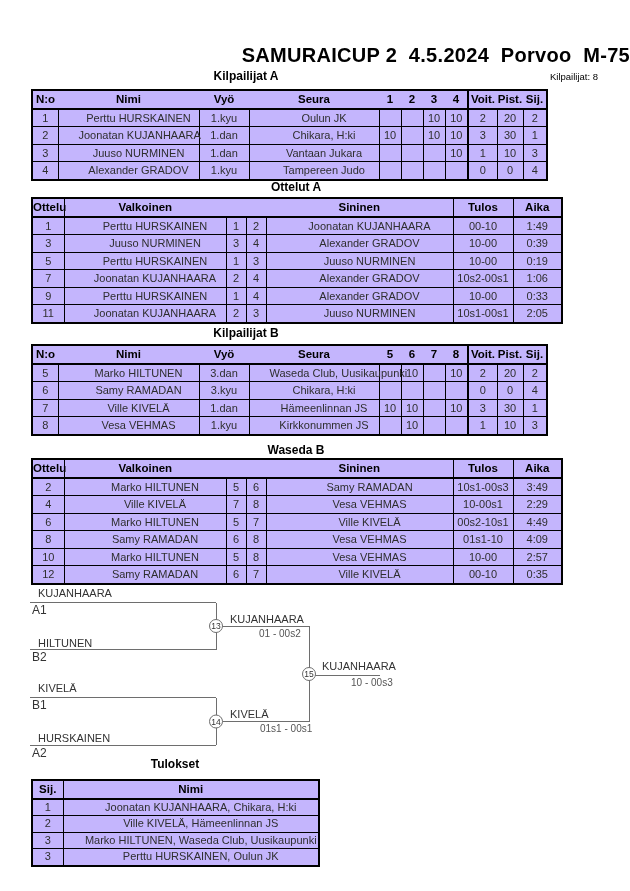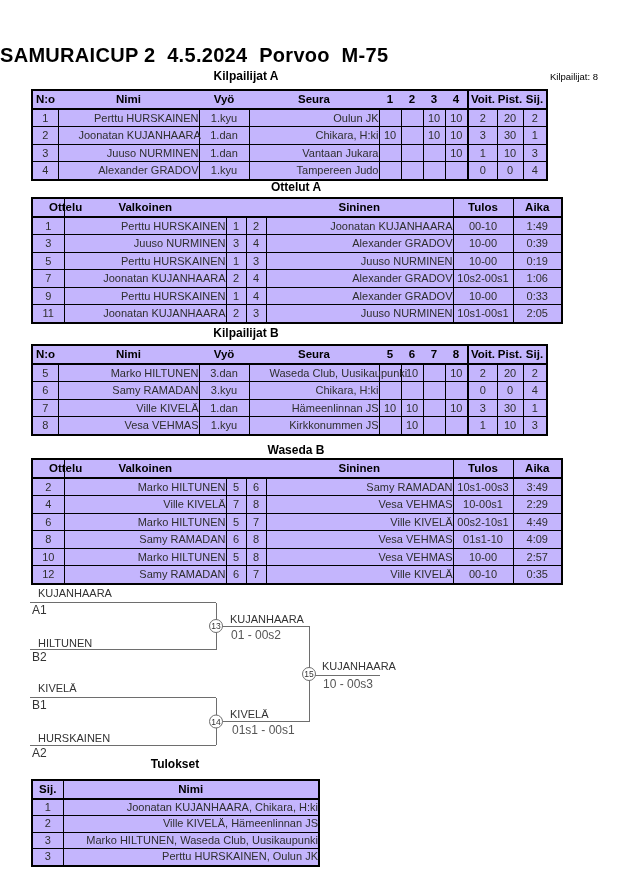--- a/index.html
+++ b/index.html
@@ -3,48 +3,48 @@
 <meta charset="utf-8">
 <style>
   html,body{margin:0;padding:0;}
   body{
     width:630px;height:891px;background:#ffffff;position:relative;
     font-family:"Liberation Sans","DejaVu Sans",sans-serif;color:#000;
     overflow:hidden;
   }
   .abs{position:absolute;}
   #main-title{
-    top:44px;left:0;width:630px;text-align:left;
+    top:44px;left:0;width:630px;text-align:right;
     font-size:20px;font-weight:bold;white-space:pre;letter-spacing:.3px;
   }
   .section-title{font-size:12px;font-weight:bold;text-align:center;width:300px;}
   #competitors-count{top:71px;right:32px;font-size:9.5px;padding-left:6px;}
   table{
     position:absolute;border-collapse:collapse;table-layout:fixed;
     border:2px solid #000;background:#c4b5fd;
   }
   th,td{
     border:1px solid #000;padding:0 0;height:16.5px;line-height:16.5px;
     font-size:11px;white-space:nowrap;overflow:visible;
   }
   th{font-size:11.5px;font-weight:bold;border-bottom:2px solid #000;
      border-left:none;border-right:none;text-align:center;color:#000;}
   td{color:#2e2e2e;text-align:center;}
-  td.lft{text-align:right;padding-left:20px;}
+  td.lft{text-align:center;padding-left:20px;}
   .sep{border-left:2px solid #000 !important;}
   th.hr{border-right:1px solid #000;}
   th.hl{border-left:1px solid #000;}
-  th.lft{text-align:right;padding-left:16px;}
+  th.lft{text-align:right;padding-left:0;}
   .tul td{height:15.5px;line-height:15.5px;}
   
   #bracket{top:580px;left:0;width:630px;height:185px;}
   #bracket svg{position:absolute;top:0;left:0;}
   .bk-name{position:absolute;font-size:11px;color:#333;white-space:nowrap;}
   .bk-seed{position:absolute;font-size:12px;color:#333;}
-  .bk-score{position:absolute;font-size:12px;color:#555;white-space:nowrap;}
+  .bk-score{position:absolute;font-size:10px;color:#555;white-space:nowrap;margin-left:28px;}
 </style>
 </head>
 <body>
 
 <div id="main-title" class="abs">SAMURAICUP 2  4.5.2024  Porvoo  M-75</div>
 <div class="abs section-title" style="top:69px;left:96px;">Kilpailijat A</div>
 <div id="competitors-count" class="abs">Kilpailijat: 8</div>
 
 <table style="top:89px;left:31px;width:515px;">
   <colgroup>

